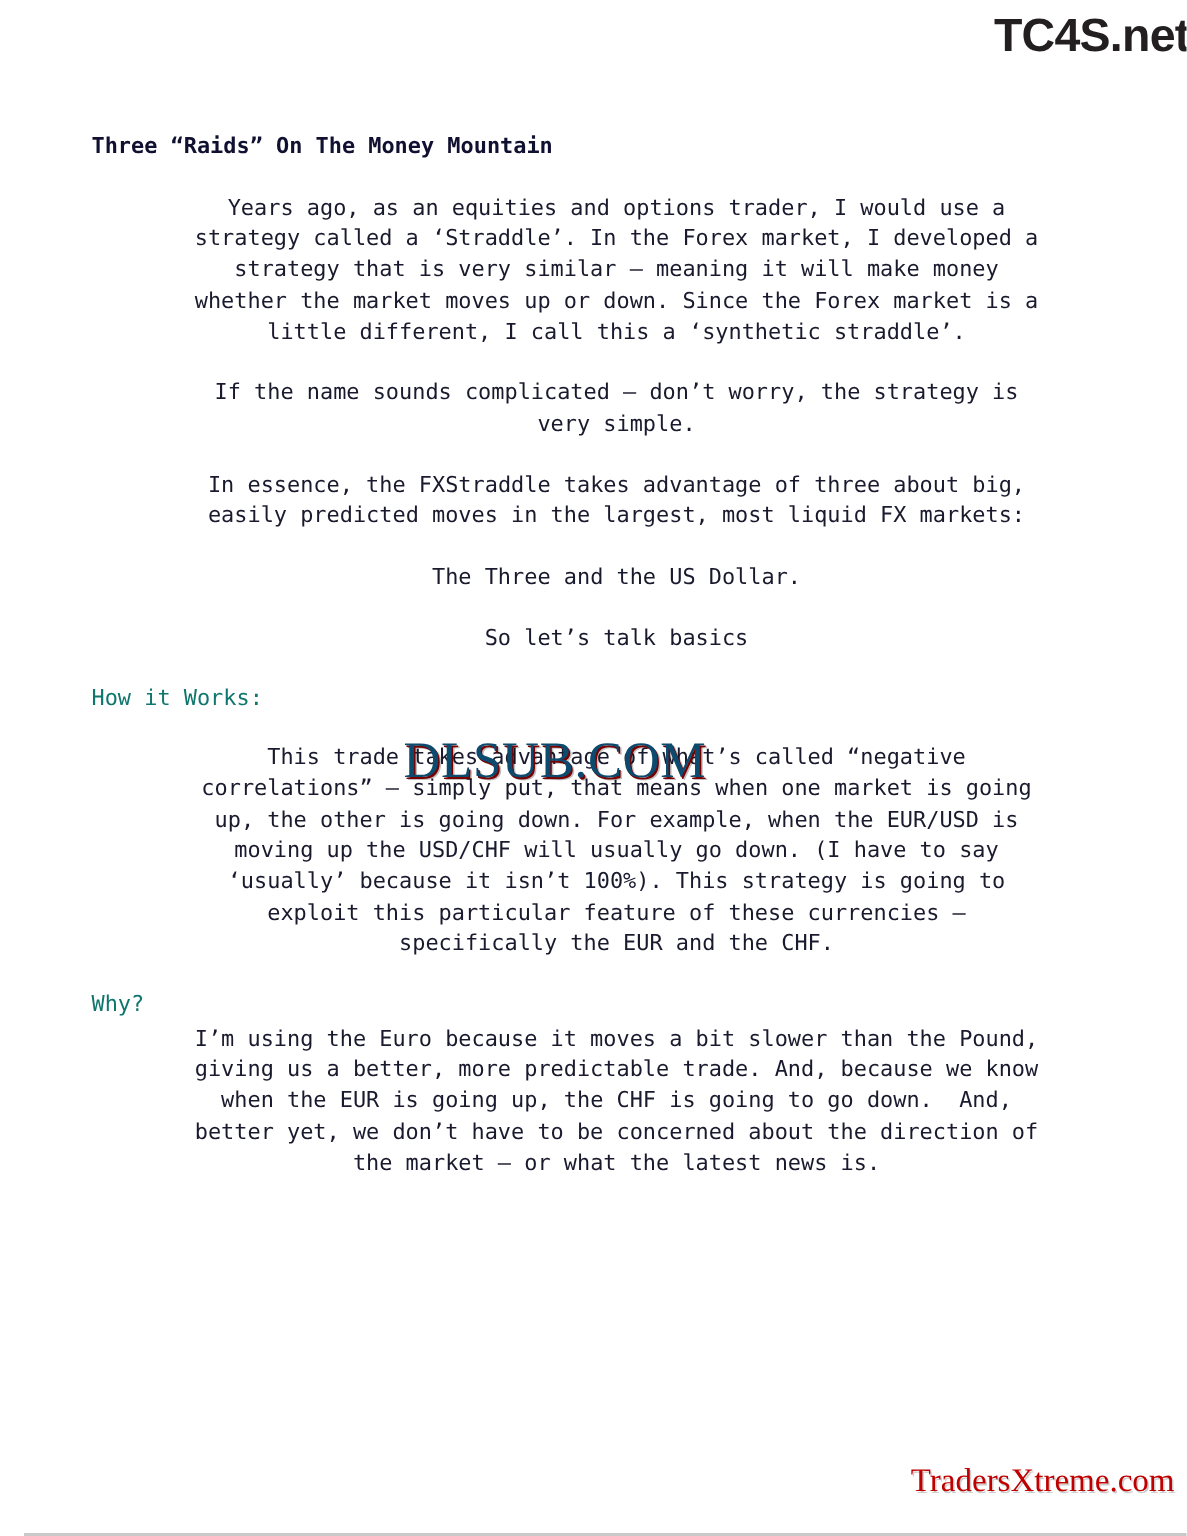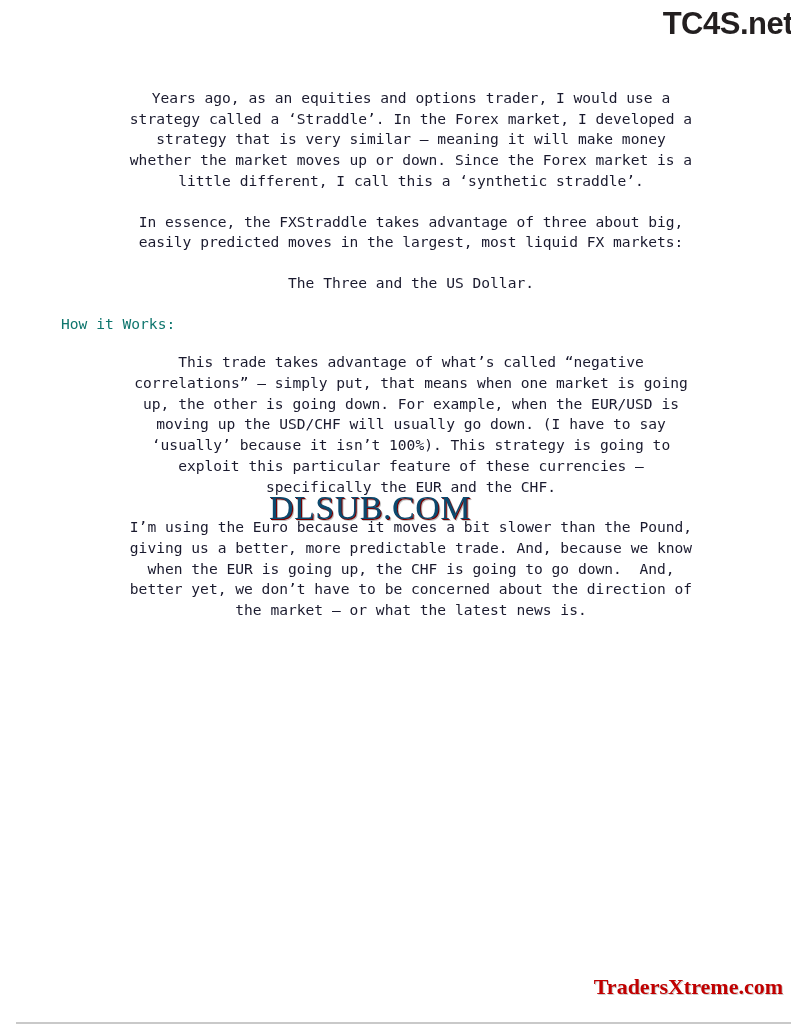--- a/index.html
+++ b/index.html
@@ -87,59 +87,64 @@
       1px 1px 0 #7a0000,
       2px 2px 0 rgba(0,0,0,0.25);
     pointer-events: none;
   }
 
   .footer-brand {
     position: absolute;
     right: 24px;
     bottom: 24px;
     font-family: "Liberation Serif", serif;
-    font-weight: bold;
+    font-weight: normal;
     font-size: 22px;
     color: #c00000;
     text-shadow: 1px 1px 0 rgba(0,0,0,0.2);
   }
 </style>
 </head>
 <body>
 
 <div class="page">
 
   <div class="brand-header">TC4S.net</div>
 
   <div class="content">
 
+    <div class="heading">Three “Raids” On The Money Mountain</div>
 
     <p class="para">Years ago, as an equities and options trader, I would use a
 strategy called a ‘Straddle’. In the Forex market, I developed a
 strategy that is very similar – meaning it will make money
 whether the market moves up or down. Since the Forex market is a
 little different, I call this a ‘synthetic straddle’.</p>
 
+    <p class="para">If the name sounds complicated – don’t worry, the strategy is
+very simple.</p>
 
     <p class="para">In essence, the FXStraddle takes advantage of three about big,
 easily predicted moves in the largest, most liquid FX markets:</p>
 
     <p class="para">The Three and the US Dollar.</p>
 
+    <p class="para">So let’s talk basics</p>
 
     <div class="sub-heading">How it Works:</div>
 
     <p class="para">This trade takes advantage of what’s called “negative
 correlations” – simply put, that means when one market is going
 up, the other is going down. For example, when the EUR/USD is
 moving up the USD/CHF will usually go down. (I have to say
 ‘usually’ because it isn’t 100%). This strategy is going to
 exploit this particular feature of these currencies –
 specifically the EUR and the CHF.</p>
 
+    <div class="sub-heading nogap">Why?</div>
 
     <p class="para">I’m using the Euro because it moves a bit slower than the Pound,
 giving us a better, more predictable trade. And, because we know
 when the EUR is going up, the CHF is going to go down.  And,
 better yet, we don’t have to be concerned about the direction of
 the market – or what the latest news is.</p>
 
   </div>
 
   <div class="watermark">DLSUB.COM</div>

